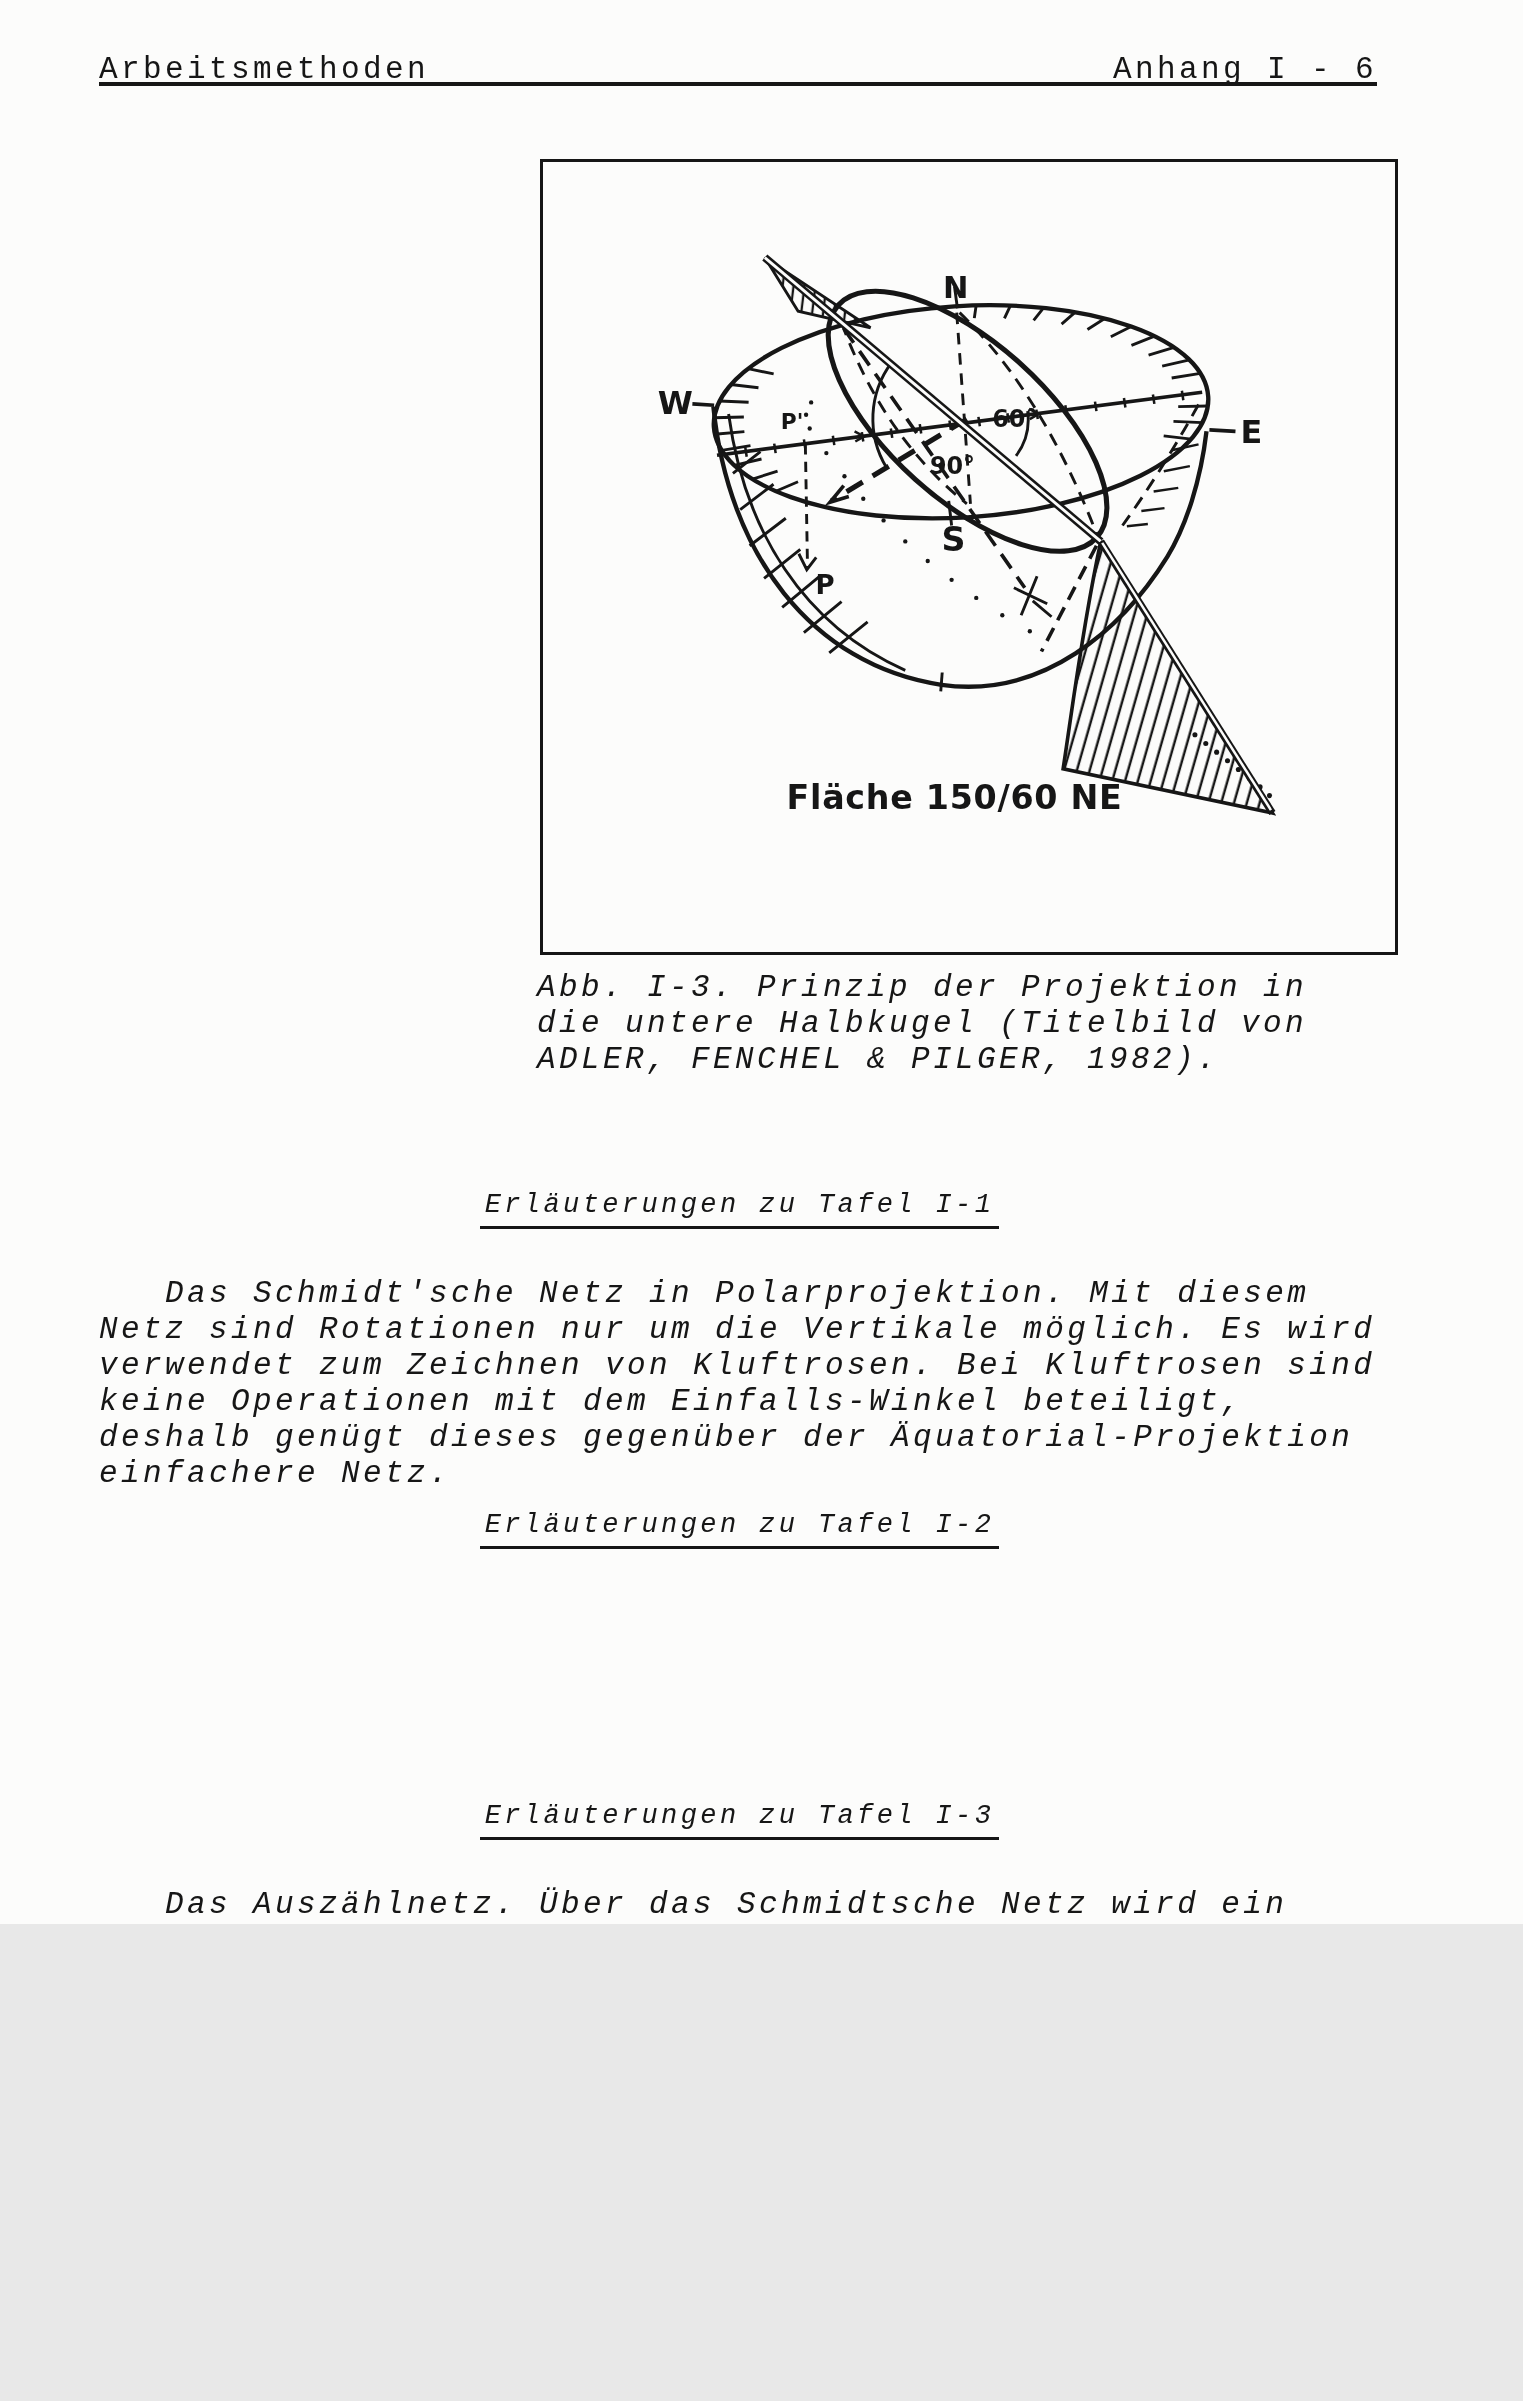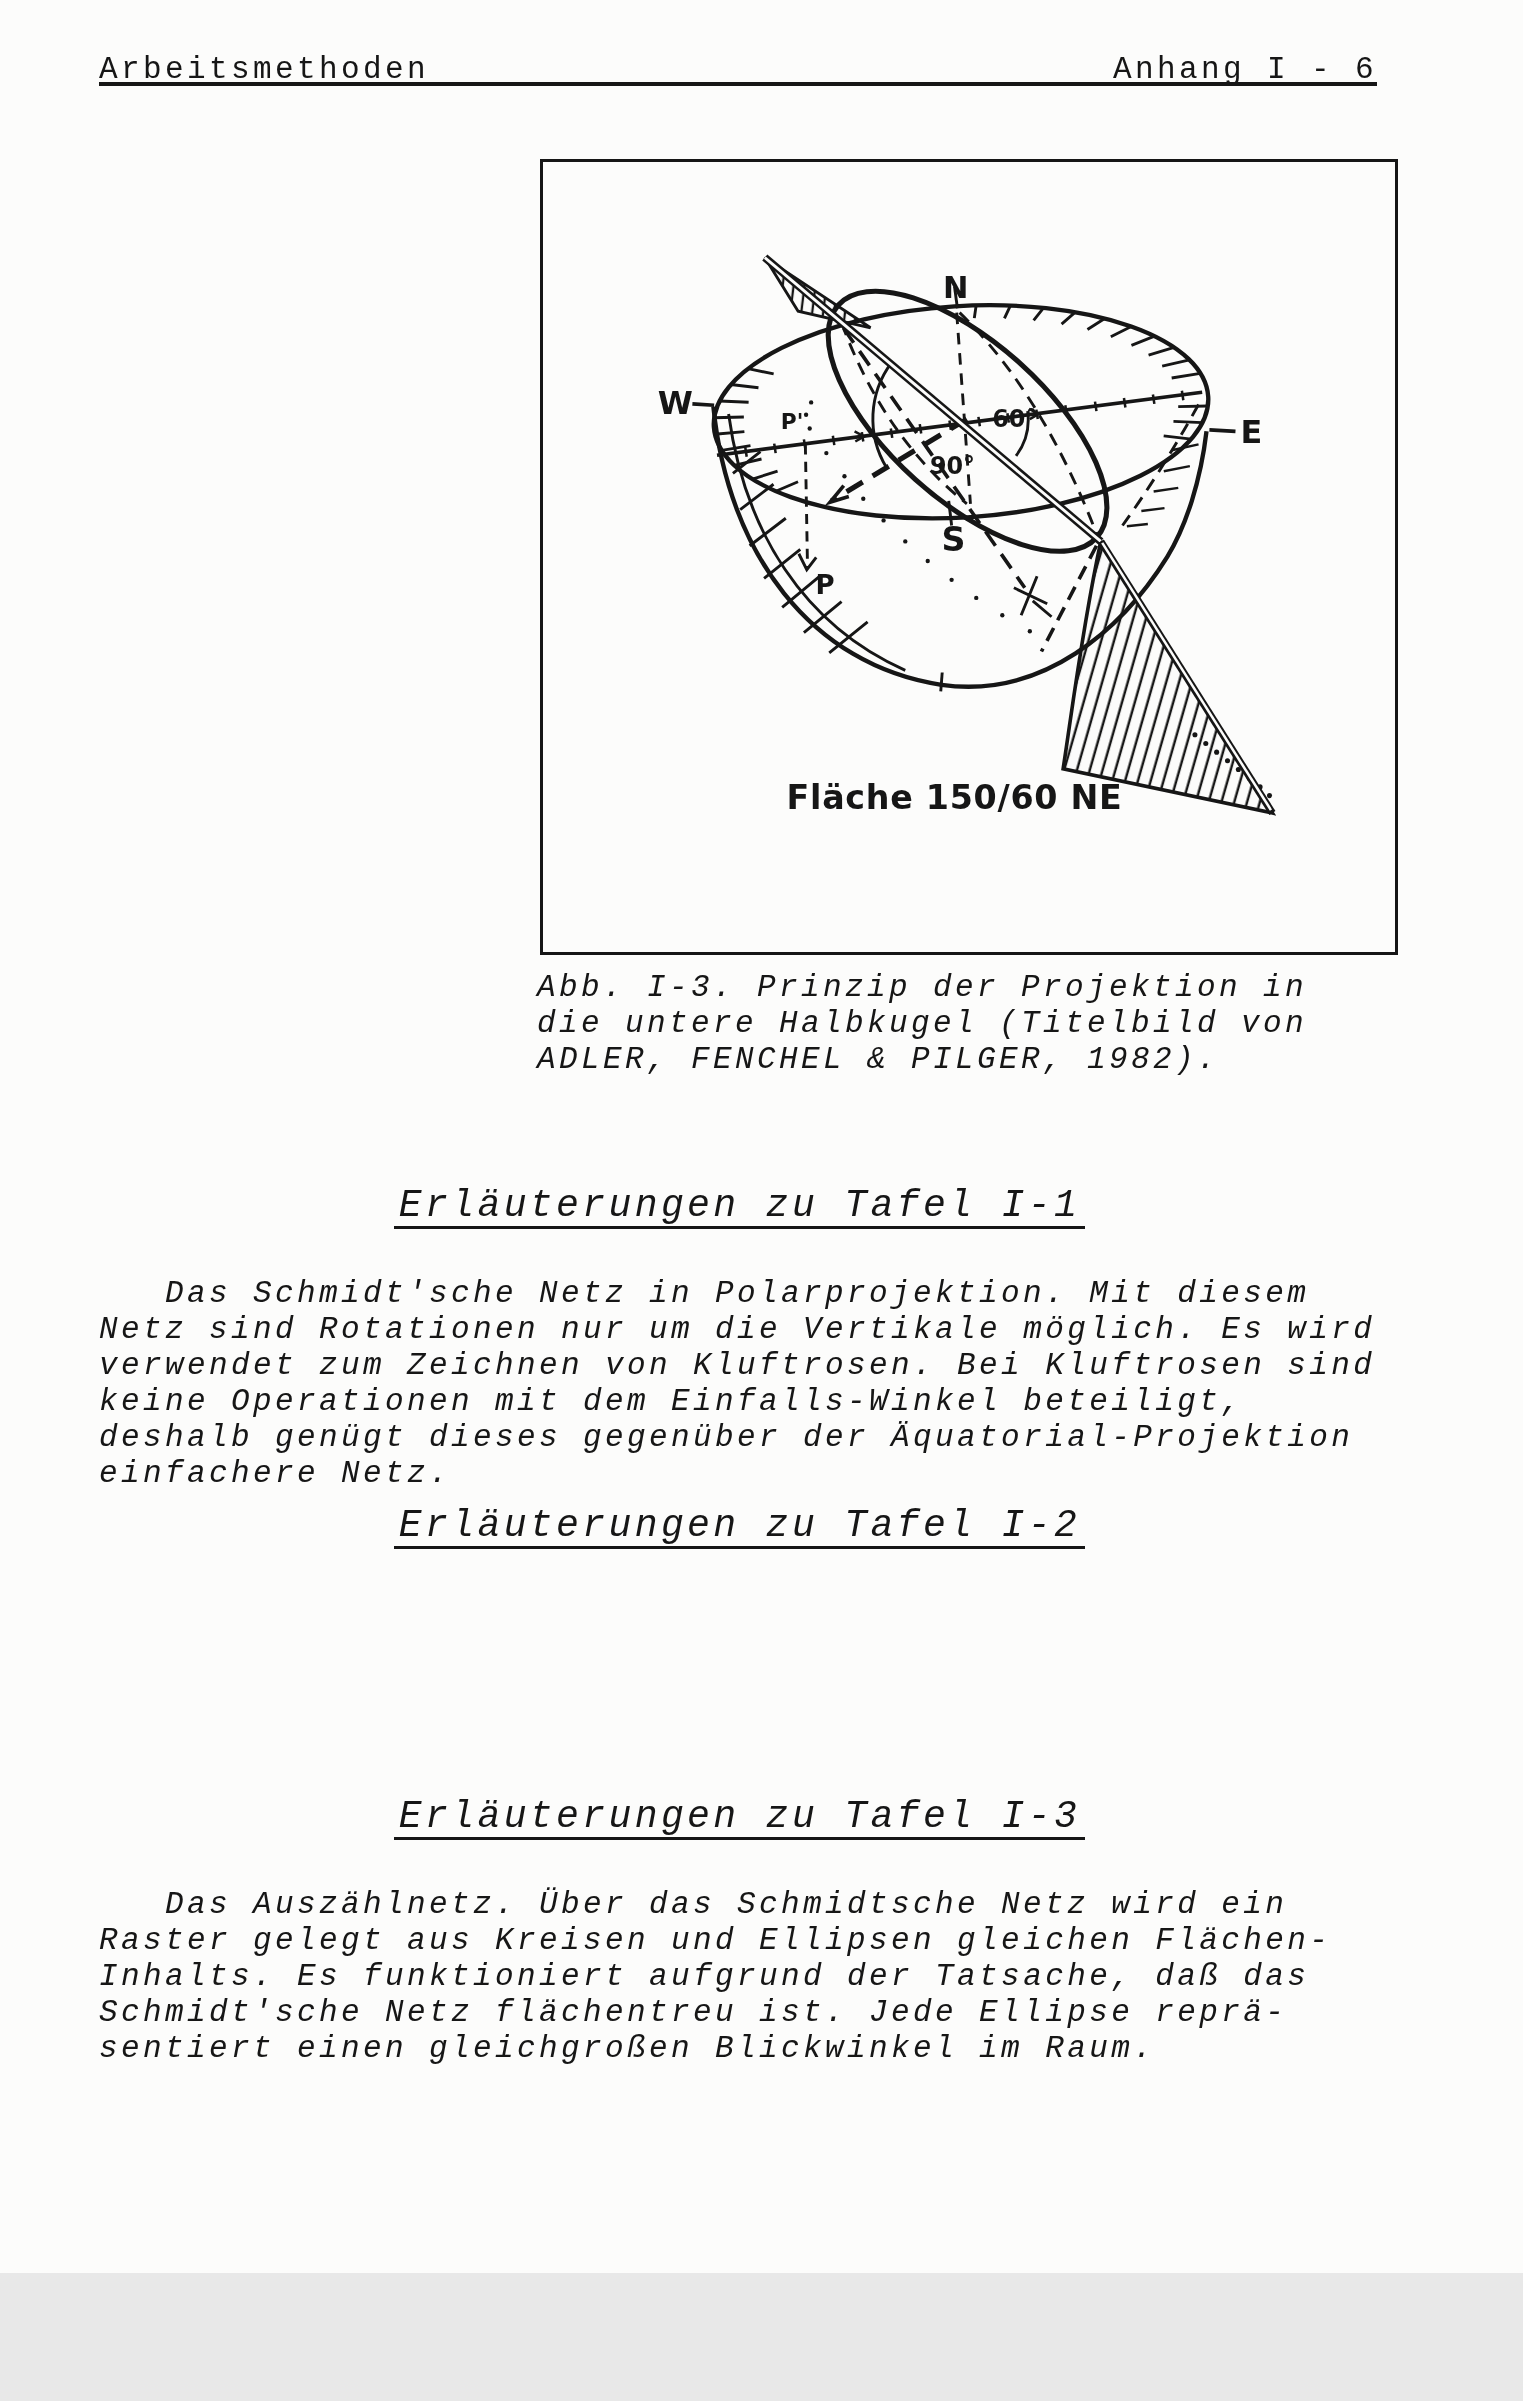--- a/index.html
+++ b/index.html
@@ -1,17 +1,17 @@
 <!DOCTYPE html>
 <html style="font-size:11.7px"><head>
 <meta charset="utf-8">
 <style>
   html,body{margin:0;padding:0;background:#e8e8e8;}
   .page{
-    position:relative;width:1524px;height:2273px;background:#fcfcfb;
+    position:relative;width:1524px;height:1924px;background:#fcfcfb;
     color:#161616;font-family:"Liberation Mono",monospace;overflow:hidden;
   }
   .hdr{
     position:absolute;left:99px;top:54px;width:1278px;
     display:flex;justify-content:space-between;
     font-size:31px;line-height:32px;letter-spacing:3.4px;white-space:pre;
   }
   .hdr-rule{position:absolute;left:99px;top:82px;width:1278px;height:4.4px;background:#161616;}
   .figbox{
     position:absolute;left:540px;top:159px;width:858px;height:796px;
@@ -19,21 +19,21 @@
   }
   .figbox svg{width:100%;height:100%;display:block;}
   .caption{
     position:absolute;left:537px;top:970px;width:876px;
     font-size:31px;line-height:36px;font-style:italic;letter-spacing:3.4px;
     white-space:pre-line;
   }
   .sec{position:absolute;left:99px;width:1281px;text-align:center;}
   .s1{top:1188px}.s2{top:1508px}.s3{top:1799px}
   .sh{
-    display:inline-block;font-size:38px;line-height:35px;font-style:italic;
+    display:inline-block;font-size:27px;line-height:35px;font-style:italic;
     letter-spacing:3.4px;border-bottom:3.6px solid #161616;padding:0 4.4px 2.9px 4.4px;
   }
   .sb{
     margin-top:47px;text-align:left;font-size:31px;line-height:36px;
     font-style:italic;letter-spacing:3.4px;white-space:pre-line;text-indent:66px;
   }
   .dlabel{font-family:"DejaVu Sans",sans-serif;font-weight:bold;fill:#161616;}
   .stroke{stroke:#161616;fill:none;}
 </style>
 </head>

